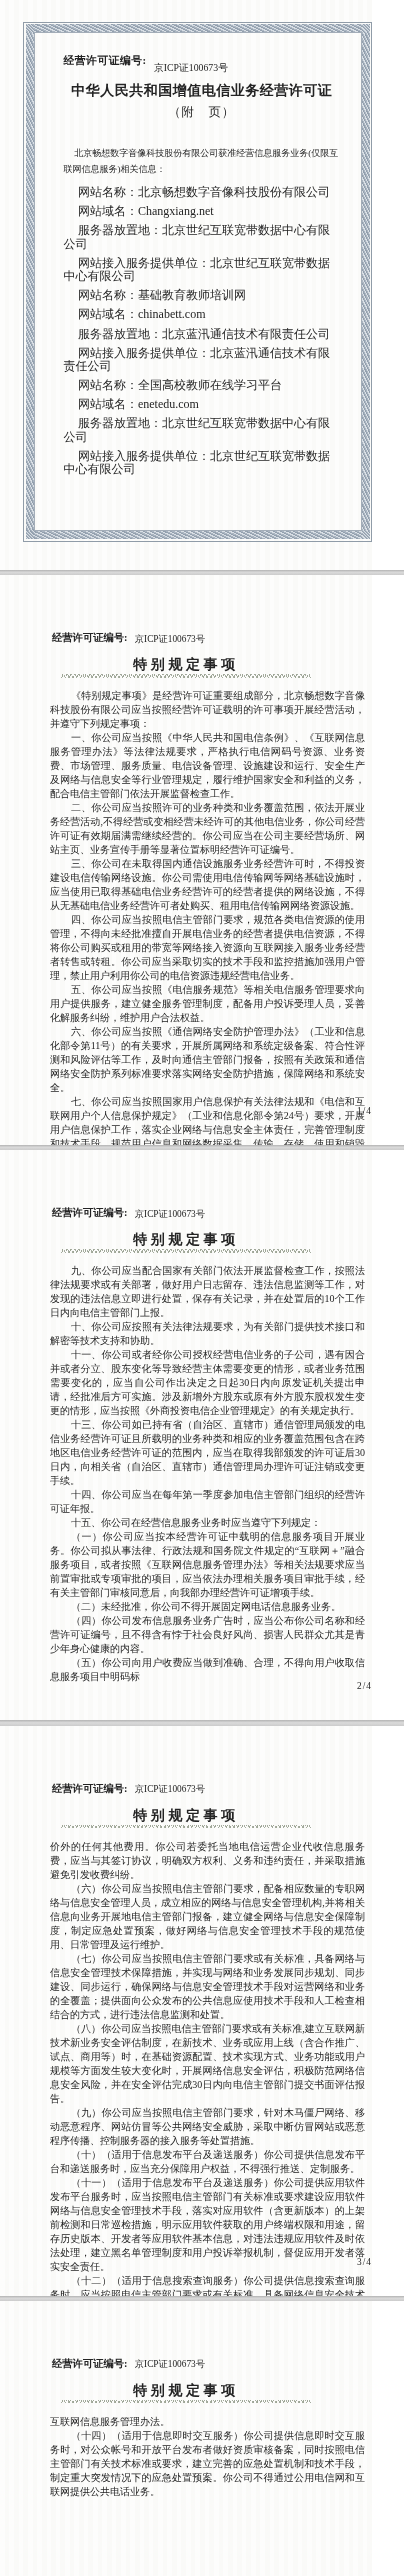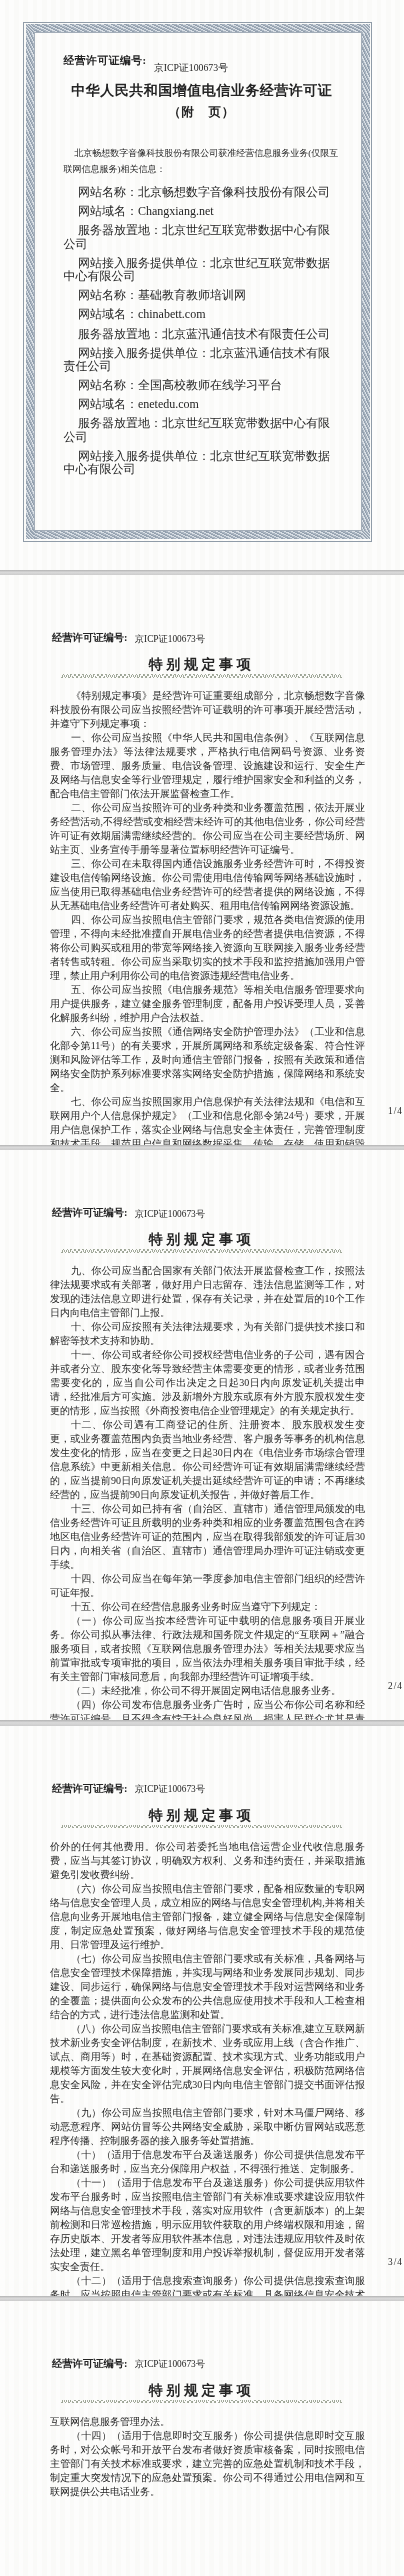--- a/index.html
+++ b/index.html
@@ -1,19 +1,19 @@
 <!DOCTYPE html>
 <html style="font-size:8.2px"><head>
 <meta charset="utf-8">
 <style>
   html,body{margin:0;padding:0;background:#ffffff;}
   body{width:405px;font-family:"Liberation Serif","DejaVu Serif",serif;color:#242424;}
   .doc{width:405px;}
   .page{
-    position:relative;width:403px;height:570px;overflow:hidden;
+    position:relative;width:372px;height:570px;overflow:hidden;
     background:#fdfdfc;
     background-image:repeating-linear-gradient(90deg,#fdfdfc 0 4.6px,#fafaf8 4.6px 9.3px);
   }
   .page-gap{height:5.2px;background:linear-gradient(180deg,#b3b3b3,#dadada 45%,#cccccc);}
 
   
   .cert-frame{
     position:absolute;left:23px;top:21.6px;width:349px;height:520px;
     box-sizing:border-box;border:0.5px solid #909ca8;padding:1.5px;
   }
@@ -24,21 +24,21 @@
   }
   .cert-inner{
     position:absolute;left:0;top:0;right:0;bottom:0;
     border:0.5px solid #a3adb8;
     padding:9.3px 20.6px 0 29px;box-sizing:border-box;
   }
   .cert-no{margin-top:11.3px;white-space:nowrap;}
   .cert-no .lbl{font-size:10.8px;font-weight:bold;letter-spacing:0.5px;}
   .cert-no .val{font-size:9.8px;margin-left:5.2px;position:relative;top:7.7px;display:inline-block;}
   .cert-title{margin-top:14.4px;text-align:center;font-size:14px;font-weight:bold;letter-spacing:0.5px;}
-  .cert-subtitle{margin-top:4.1px;text-align:center;font-size:12.4px;font-weight:bold;letter-spacing:1px;}
+  .cert-subtitle{margin-top:4.1px;text-align:center;font-size:12.4px;font-weight:normal;letter-spacing:1px;}
   .cert-intro{margin-top:24px;font-size:9px;line-height:16px;text-indent:1.2em;}
   .cert-lines{margin-top:6.2px;}
   .cert-line{font-size:12px;line-height:13.4px;margin:5.7px 0;text-indent:1.2em;}
 
   
   .prov-head{position:absolute;left:52px;top:56px;white-space:nowrap;}
   .prov-head .lbl{font-size:10.3px;font-weight:bold;}
   .prov-head .val{font-size:9.3px;margin-left:5.2px;position:relative;top:0.5px;}
   .prov-title{position:absolute;left:0;top:81px;width:100%;text-align:center;
               font-size:14px;font-weight:bold;letter-spacing:3.6px;}
@@ -119,21 +119,20 @@
     <div class="prov-head">
       <span class="lbl">经营许可证编号:</span>
       <span class="val">京ICP证100673号</span>
     </div>
     <div class="prov-title">特别规定事项</div>
     <div class="zigzag"></div>
     <div class="prov-body">
         <p>九、你公司应当配合国家有关部门依法开展监督检查工作，按照法律法规要求或有关部署，做好用户日志留存、违法信息监测等工作，对发现的违法信息立即进行处置，保存有关记录，并在处置后的10个工作日内向电信主管部门上报。</p>
         <p>十、你公司应按照有关法律法规要求，为有关部门提供技术接口和解密等技术支持和协助。</p>
         <p>十一、你公司或者经你公司授权经营电信业务的子公司，遇有因合并或者分立、股东变化等导致经营主体需要变更的情形，或者业务范围需要变化的，应当自公司作出决定之日起30日内向原发证机关提出申请，经批准后方可实施。涉及新增外方股东或原有外方股东股权发生变更的情形，应当按照《外商投资电信企业管理规定》的有关规定执行。</p>
-        <p>十二、你公司遇有工商登记的住所、注册资本、股东股权发生变更，或业务覆盖范围内负责当地业务经营、客户服务等事务的机构信息发生变化的情形，应当在变更之日起30日内在《电信业务市场综合管理信息系统》中更新相关信息。你公司经营许可证有效期届满需继续经营的，应当提前90日向原发证机关提出延续经营许可证的申请；不再继续经营的，应当提前90日向原发证机关报告，并做好善后工作。</p>
         <p>十三、你公司如已持有省（自治区、直辖市）通信管理局颁发的电信业务经营许可证且所载明的业务种类和相应的业务覆盖范围包含在跨地区电信业务经营许可证的范围内，应当在取得我部颁发的许可证后30日内，向相关省（自治区、直辖市）通信管理局办理许可证注销或变更手续。</p>
         <p>十四、你公司应当在每年第一季度参加电信主管部门组织的经营许可证年报。</p>
         <p>十五、你公司在经营信息服务业务时应当遵守下列规定：</p>
         <p>（一）你公司应当按本经营许可证中载明的信息服务项目开展业务。你公司拟从事法律、行政法规和国务院文件规定的“互联网＋”融合服务项目，或者按照《互联网信息服务管理办法》等相关法规要求应当前置审批或专项审批的项目，应当依法办理相关服务项目审批手续，经有关主管部门审核同意后，向我部办理经营许可证增项手续。</p>
         <p>（二）未经批准，你公司不得开展固定网电话信息服务业务。</p>
         <p>（四）你公司发布信息服务业务广告时，应当公布你公司名称和经营许可证编号，且不得含有悖于社会良好风尚、损害人民群众尤其是青少年身心健康的内容。</p>
         <p>（五）你公司向用户收费应当做到准确、合理，不得向用户收取信息服务项目中明码标</p>
       </div>
     <div class="prov-pagenum">2/4</div>
   </div>

